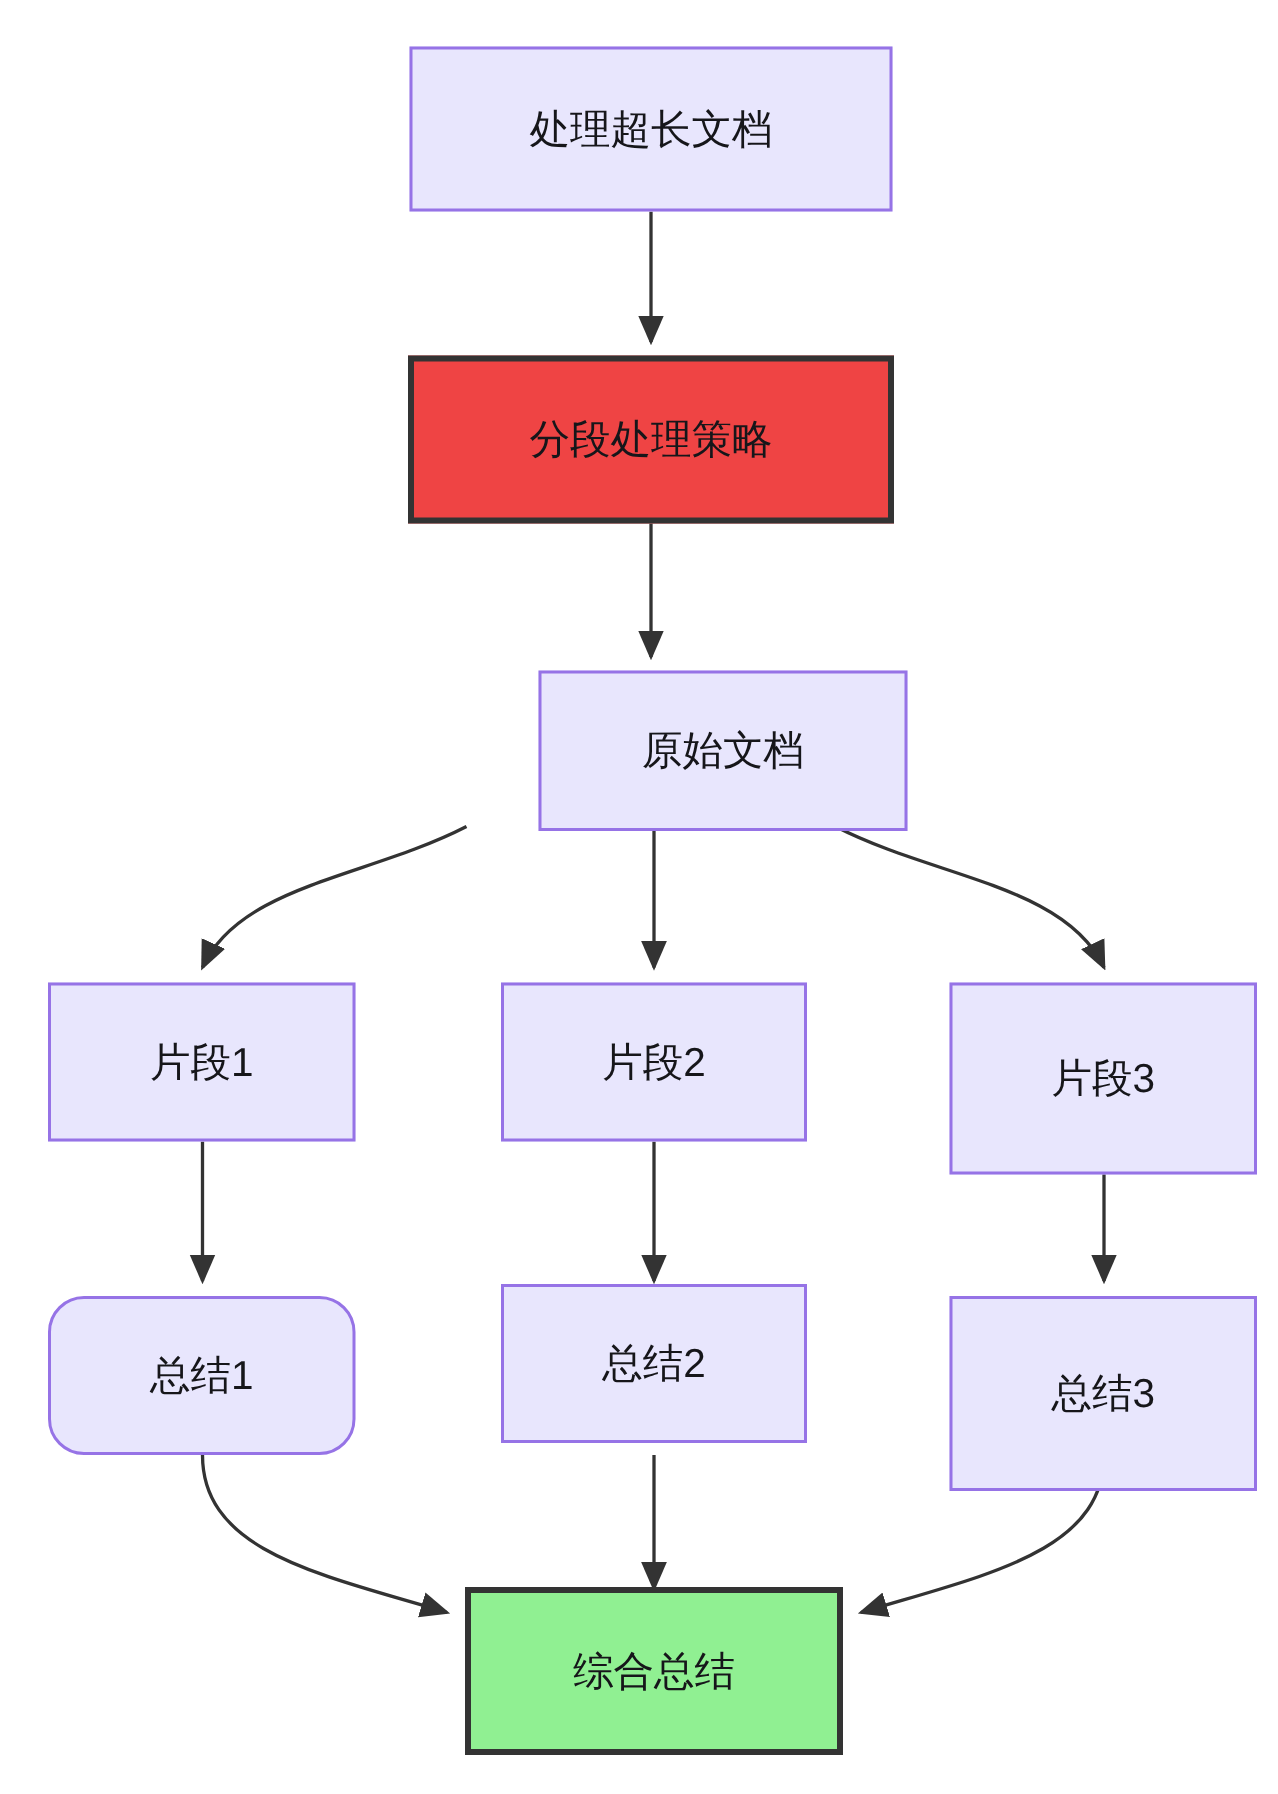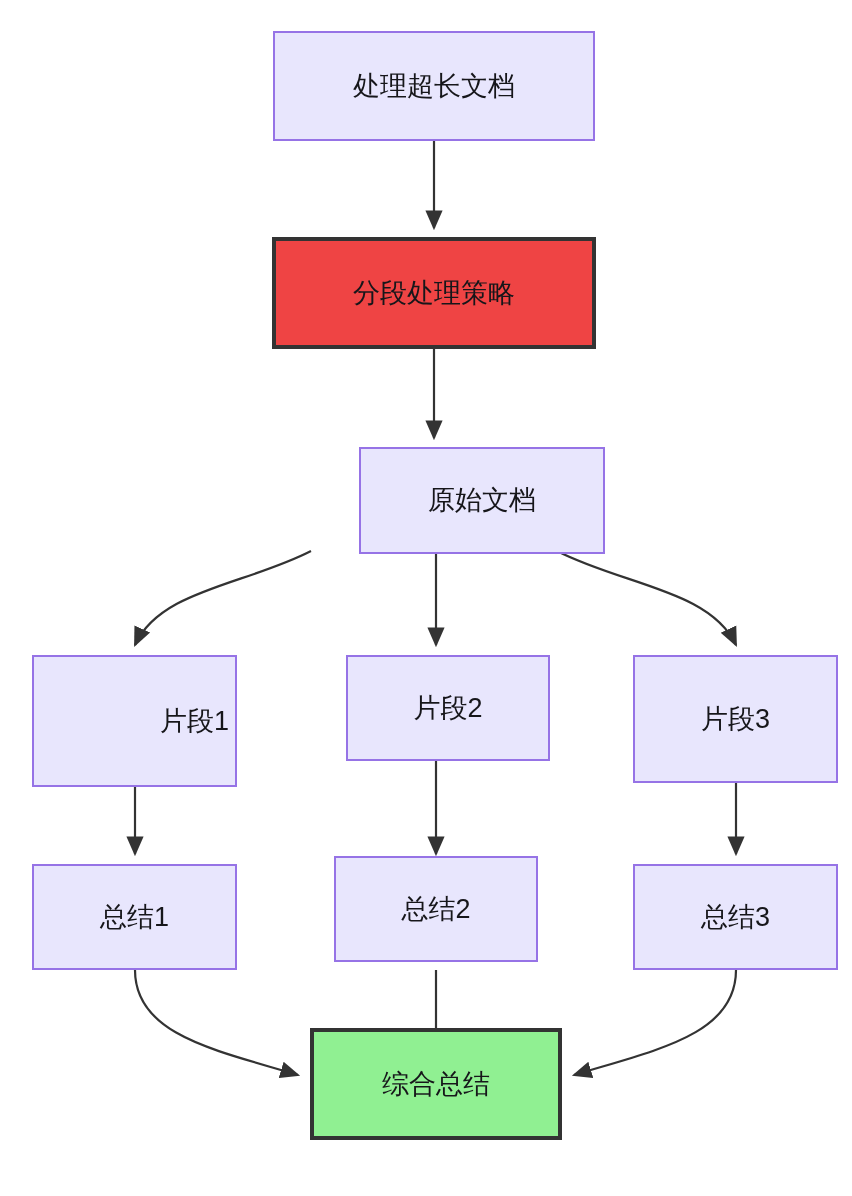--- a/index.html
+++ b/index.html
@@ -96,41 +96,41 @@
   </div>
 
   <div class="node node-highlight" style="left:272px; top:237px; width:324px; height:112px;">
     <span class="node-label">分段处理策略</span>
   </div>
 
   <div class="node node-default" style="left:311px; top:447px; width:246px; height:107px;margin-left:48px;">
     <span class="node-label">原始文档</span>
   </div>
 
-  <div class="node node-default" style="left:32px; top:655px; width:205px; height:132px;justify-content:flex-end;">
+  <div class="node node-default" style="left:32px; top:655px; width:205px; height:106px;">
     <span class="node-label">片段1</span>
   </div>
 
-  <div class="node node-default" style="left:346px; top:655px; width:204px; height:106px;">
+  <div class="node node-default" style="left:334px; top:655px; width:204px; height:106px;">
     <span class="node-label">片段2</span>
   </div>
 
   <div class="node node-default" style="left:633px; top:655px; width:205px; height:128px;">
     <span class="node-label">片段3</span>
   </div>
 
-  <div class="node node-default" style="left:32px; top:864px; width:205px; height:106px;">
+  <div class="node node-default" style="left:32px; top:864px; width:205px; height:106px;border-radius:24px;">
     <span class="node-label">总结1</span>
   </div>
 
   <div class="node node-default" style="left:334px; top:856px; width:204px; height:106px;">
     <span class="node-label">总结2</span>
   </div>
 
-  <div class="node node-default" style="left:633px; top:864px; width:205px; height:106px;">
+  <div class="node node-default" style="left:633px; top:864px; width:205px; height:130px;">
     <span class="node-label">总结3</span>
   </div>
 
-  <div class="node node-final" style="left:310px; top:1028px; width:252px; height:112px;">
+  <div class="node node-final" style="left:310px; top:1058px; width:252px; height:112px;">
     <span class="node-label">综合总结</span>
   </div>
 
 </div>
 
 </body></html>

